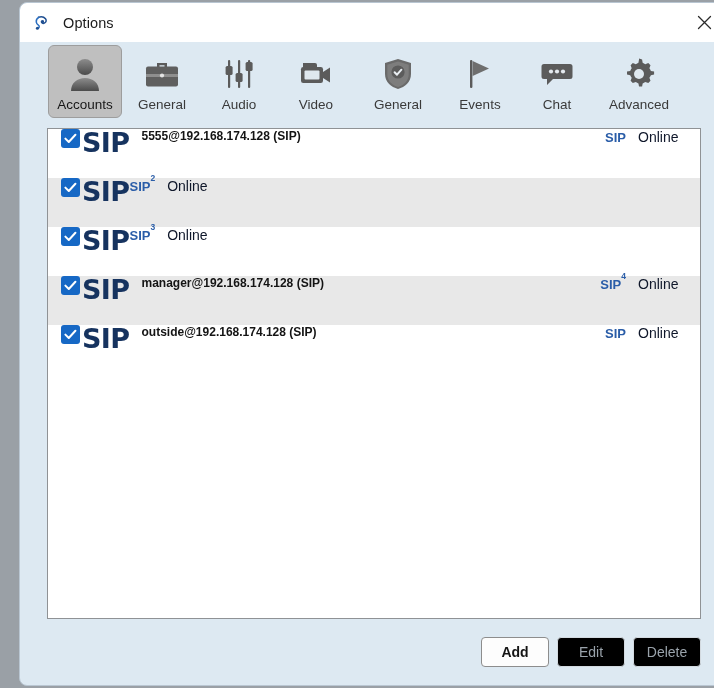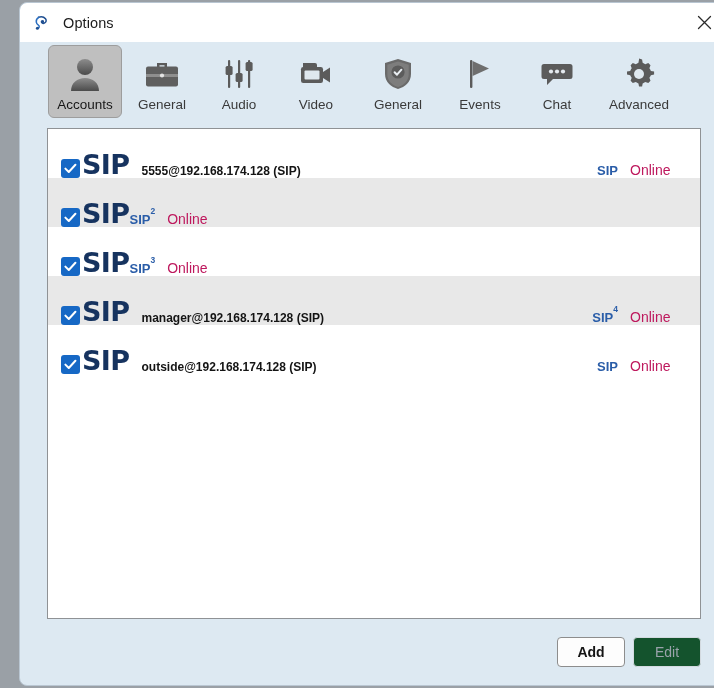--- a/index.html
+++ b/index.html
@@ -116,23 +116,23 @@
     margin: 0 27px;
     background: #ffffff;
     border: 1px solid #8f9295;
     flex: 1 1 auto;
     overflow: hidden;
     box-sizing: border-box;
   }
   .row {
     height: 49px;
     display: flex;
-    align-items: flex-end;
+    align-items: flex-start;
     padding-left: 13px;
-    padding-right: 22px;
+    padding-right: 14px;
     box-sizing: border-box;
   }
   .row.alt { background: #e8e8e8; }
 
   .chk {
     width: 19px;
     height: 19px;
     border-radius: 3px;
     background: #1668c5;
     display: flex;
@@ -175,21 +175,21 @@
     font-size: 8.5px;
     font-weight: bold;
     color: #2a5da8;
     position: relative;
     top: -5px;
     left: 0px;
   }
   .status {
     margin-left: 12px;
     font-size: 14px;
-    color: #be185d;
+    color: #0f172a;
     flex: 0 0 auto;
     white-space: nowrap;
     min-width: 48px;
     text-align: left;
   }
 
   
   .footer {
     height: 66px;
     min-height: 66px;
@@ -211,21 +211,21 @@
     box-sizing: border-box;
     margin-left: 8px;
   }
   .btn.primary {
     background: #fdfdfd;
     border: 1px solid #8d8d8d;
     color: #141414;
     font-weight: bold;
   }
   .btn.disabled {
-    background: #14532d;
+    background: #000000;
     border: 1px solid #d3dae0;
     color: #9aa3ab;
   }
 </style>
 </head>
 <body>
 
 <div class="window">
 
   <div class="titlebar">
@@ -408,15 +408,16 @@
       <span class="acct">outside@192.168.174.128 (SIP)</span>
       <span class="proto"><span>SIP</span><sup></sup></span>
       <span class="status">Online</span>
     </div>
 
   </div>
 
   <div class="footer">
     <div class="btn primary">Add</div>
     <div class="btn disabled">Edit</div>
+    <div class="btn disabled">Delete</div>
   </div>
 
 </div>
 
 </body></html>

